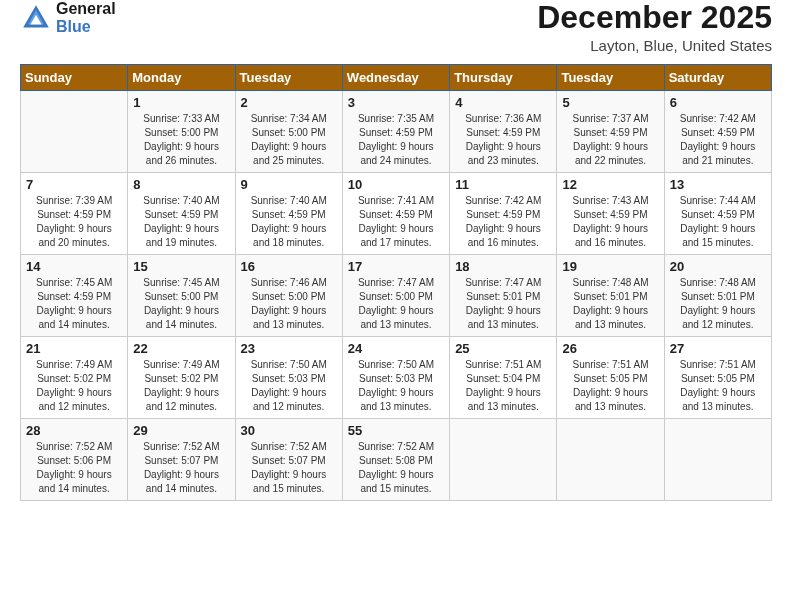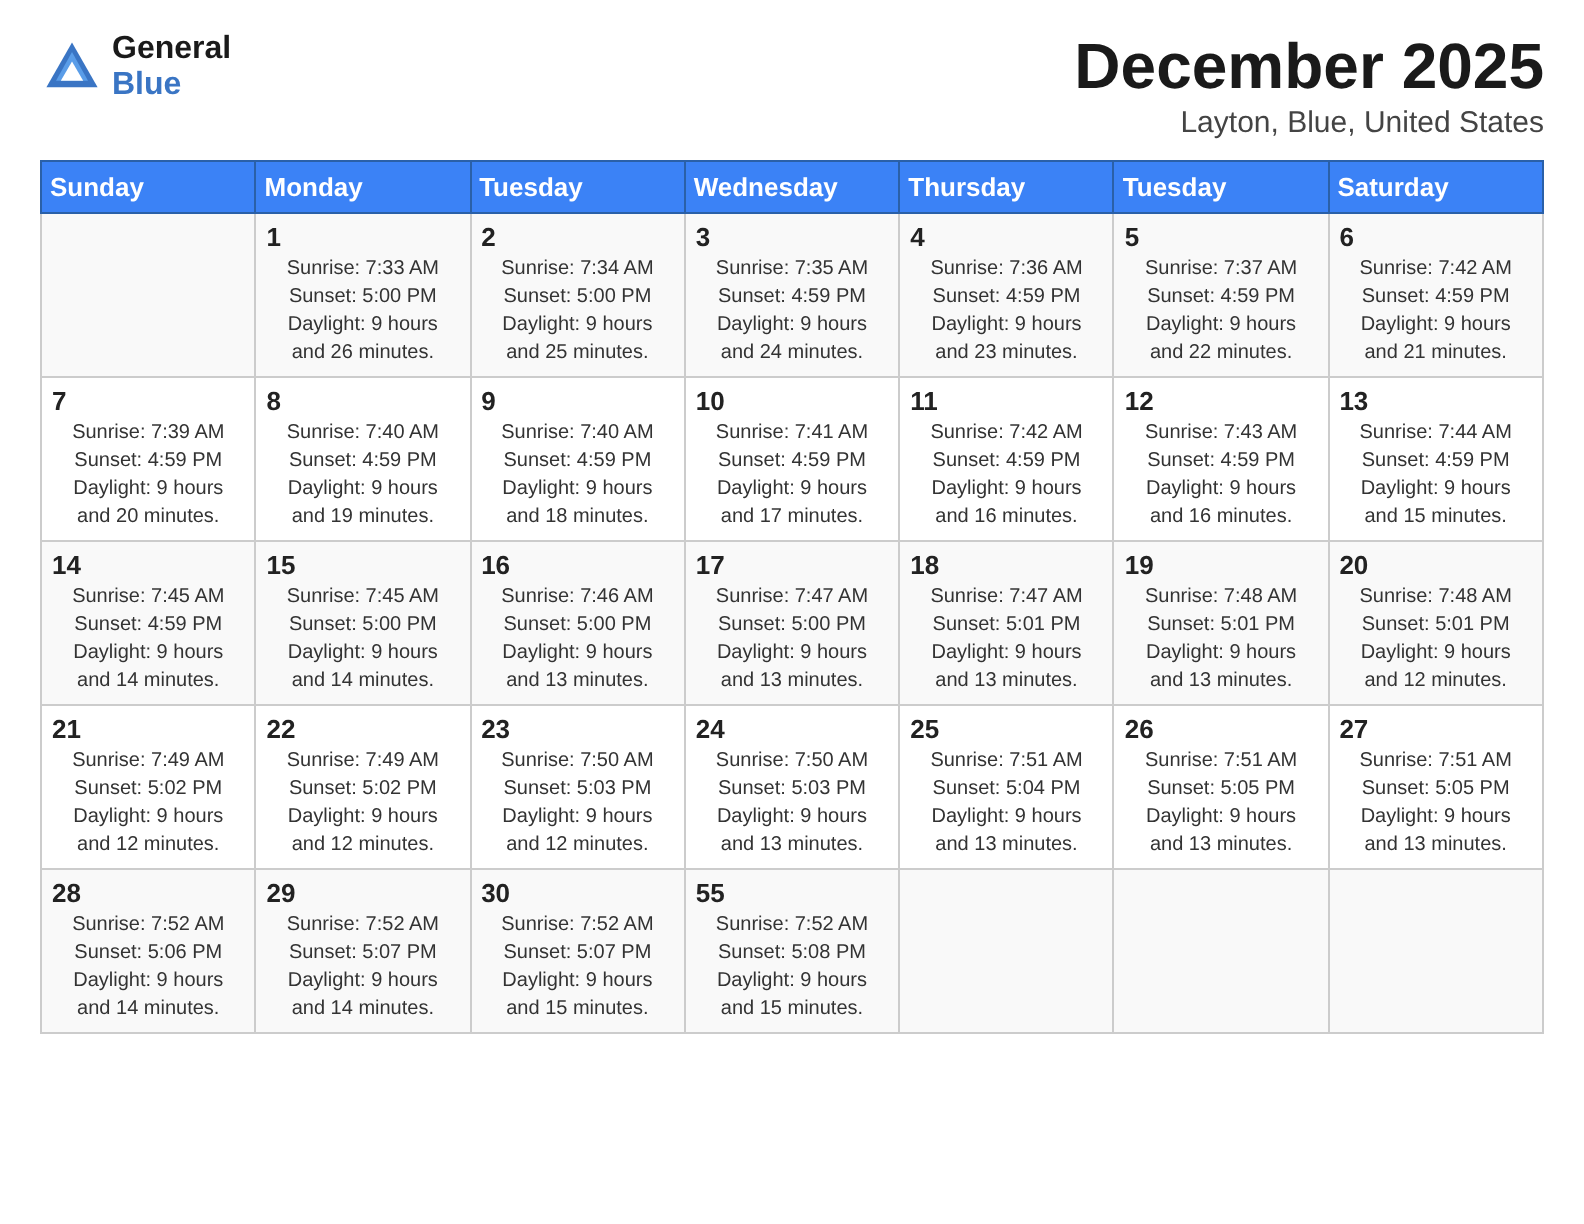--- a/index.html
+++ b/index.html
@@ -5,21 +5,21 @@
     * { box-sizing: border-box; margin: 0; padding: 0; }
     body {
       font-family: Arial, sans-serif;
       background: #fff;
       width: 792px;
       height: 612px;
       overflow: hidden;
     }
     .container {
       width: 792px;
-      padding: 16px 20px 10px 20px;
+      padding: 0 20px 10px 20px;
     }
     .header-row {
       display: flex;
       align-items: flex-start;
       justify-content: space-between;
       margin-bottom: 10px;
     }
     .logo {
       display: flex;
       align-items: center;
@@ -42,21 +42,21 @@
       font-size: 15px;
       color: #444;
       margin-top: 2px;
     }
     .calendar {
       width: 100%;
       border-collapse: collapse;
       table-layout: fixed;
     }
     .calendar thead th {
-      background: #3b82f6;
+      background: #a16207;
       color: #fff;
       font-size: 13px;
       font-weight: bold;
       padding: 5px 4px;
       text-align: left;
       border: 1px solid #2a60a8;
     }
     .calendar tbody td {
       border: 1px solid #ccc;
       vertical-align: top;

